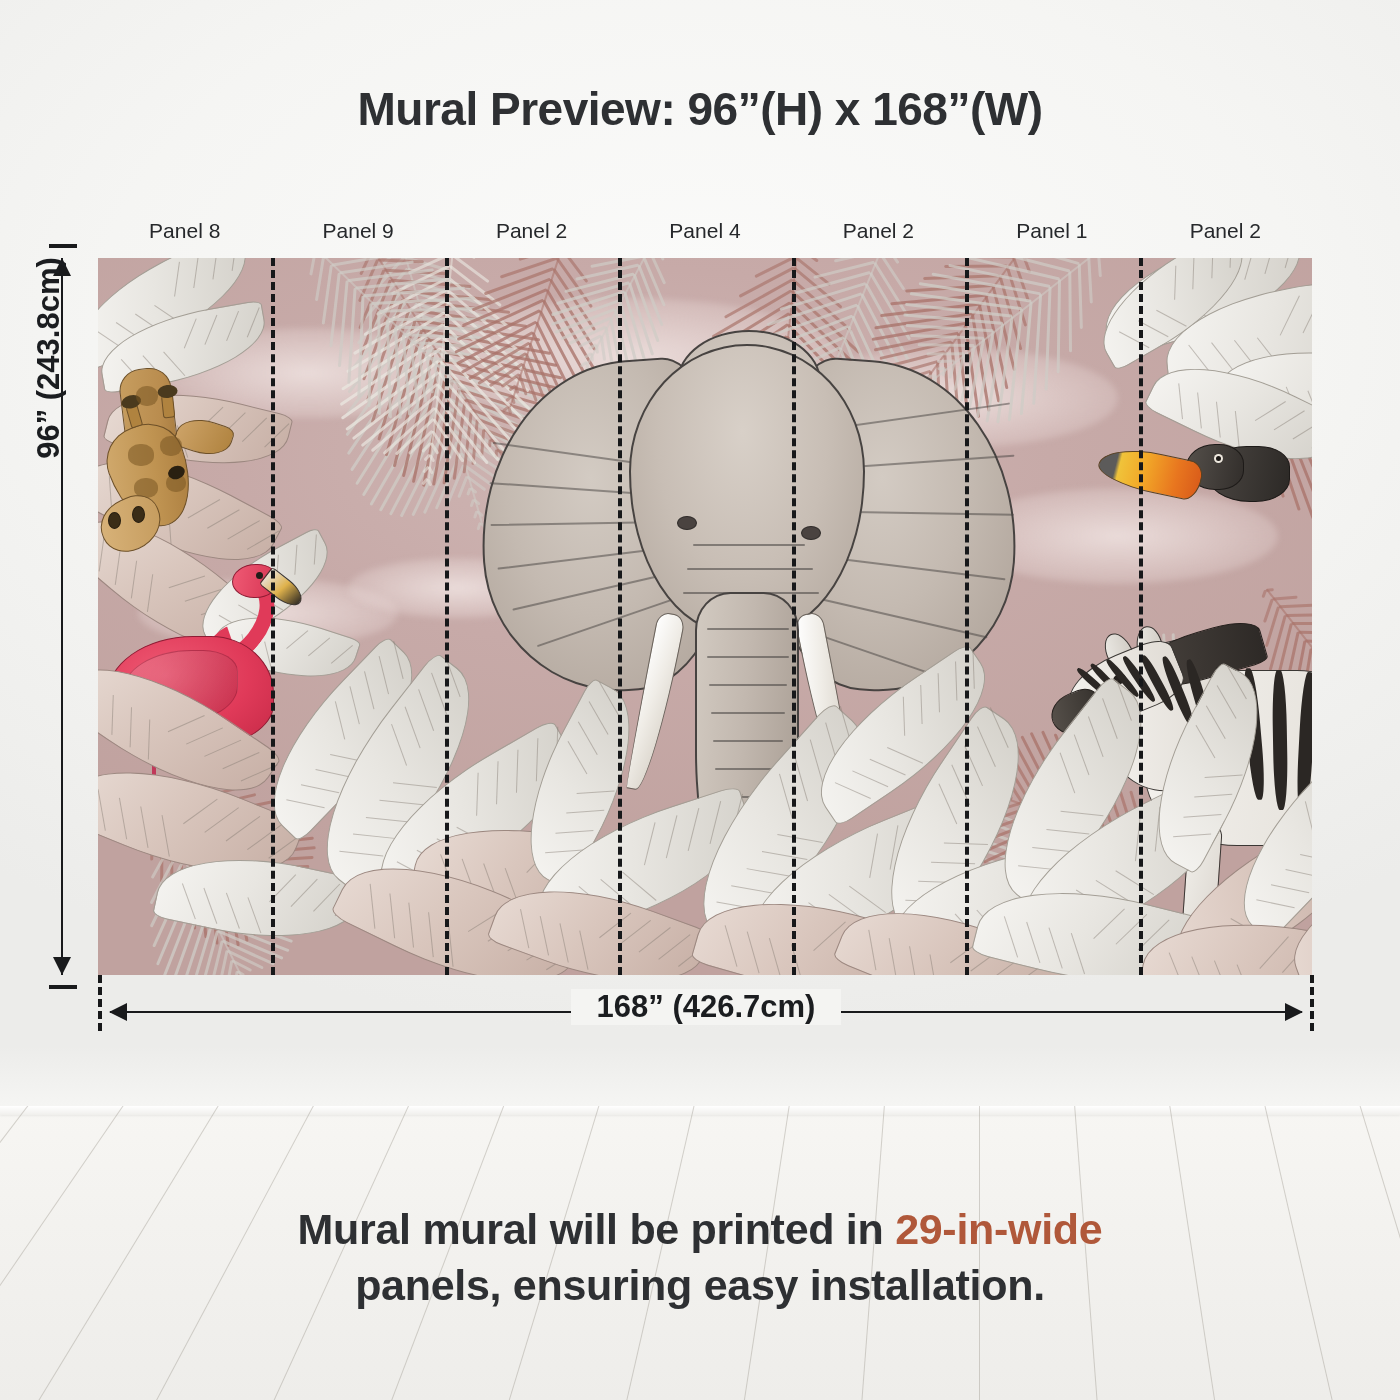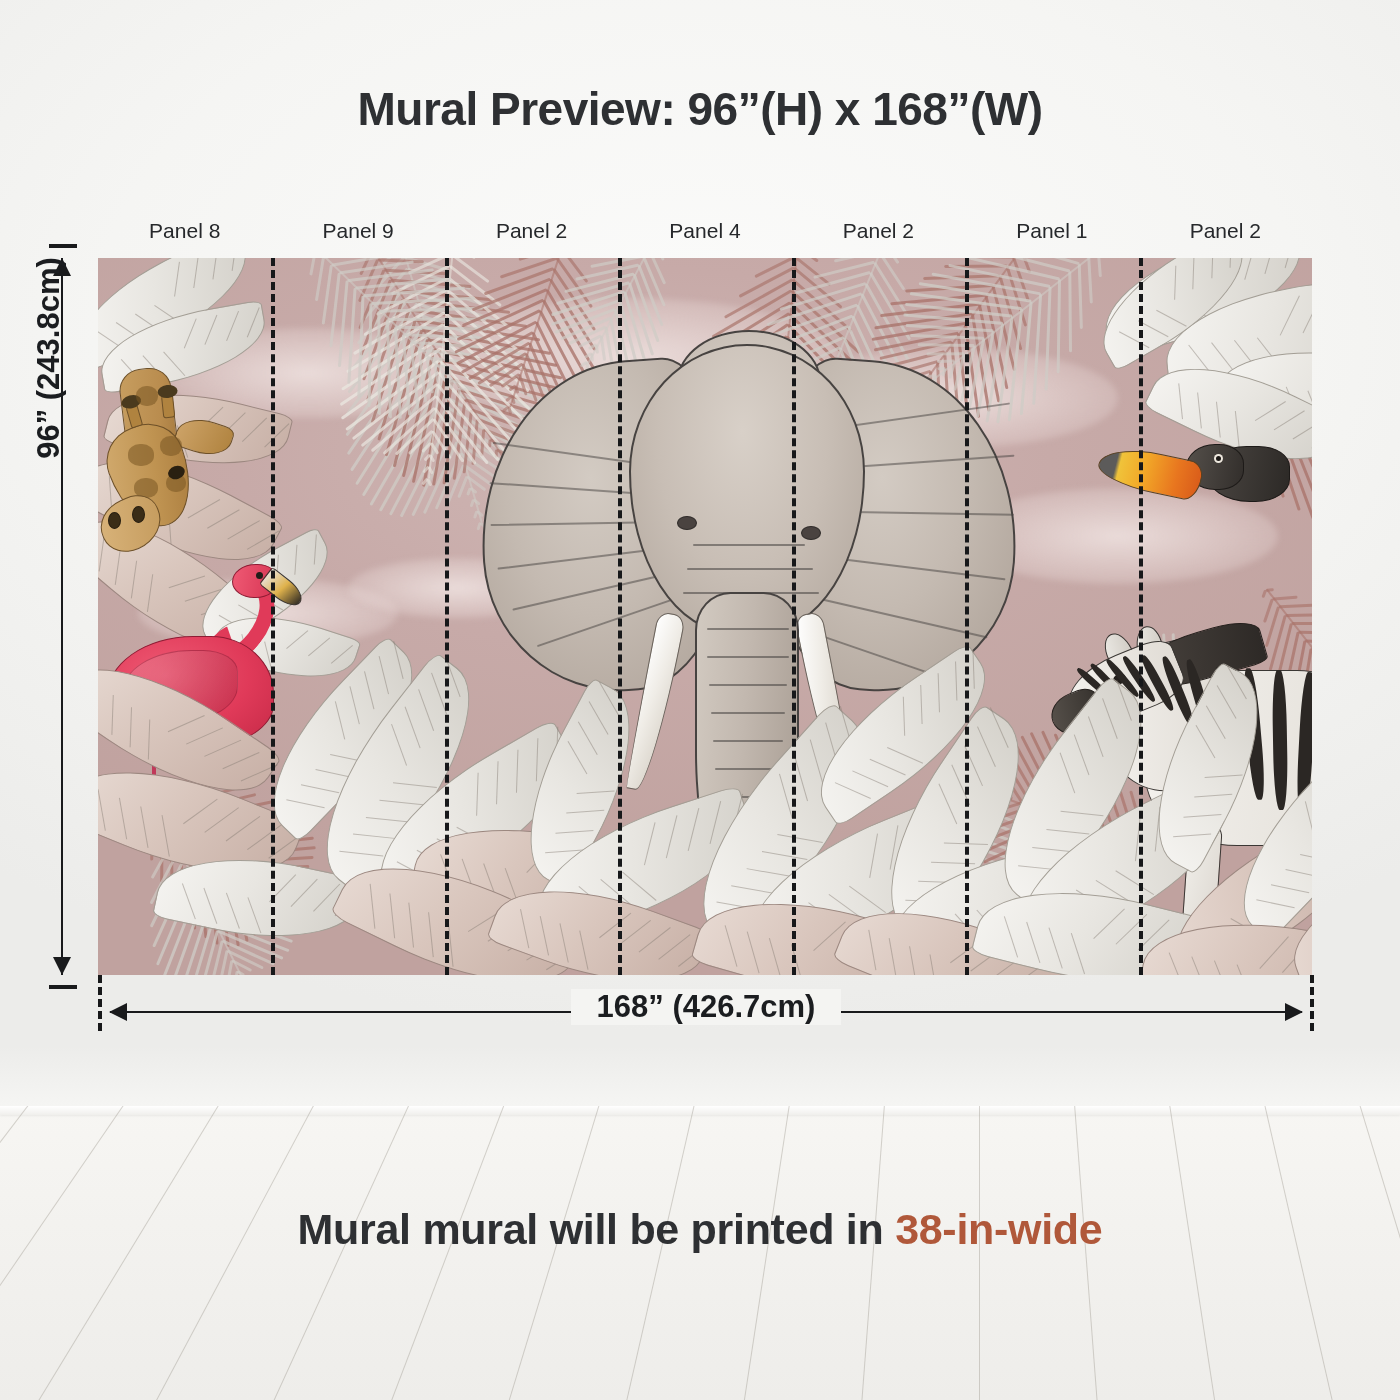--- a/index.html
+++ b/index.html
@@ -1590,15 +1590,16 @@
     <div class="plank" style="left: 980px; top: -1250px; width: 2600px; transform: rotate(37.6926deg);"></div>
     <div class="plank" style="left: 980px; top: -1250px; width: 2600px; transform: rotate(36.1203deg);"></div>
     <div class="plank" style="left: 980px; top: -1250px; width: 2600px; transform: rotate(34.6579deg);"></div>
     <div class="plank" style="left: 980px; top: -1250px; width: 2600px; transform: rotate(33.2961deg);"></div>
     <div class="plank" style="left: 980px; top: -1250px; width: 2600px; transform: rotate(32.0262deg);"></div>
     <div class="plank" style="left: 980px; top: -1250px; width: 2600px; transform: rotate(30.8403deg);"></div>
   </div>
 
 <div id="caption">
   <div>
-    <span>Mural mural will be printed in </span><span class="accent">38-in-wide</span>
+    <span>Mural mural will be printed in </span><span class="accent">29-in-wide</span>
   </div>
+  <div>panels, ensuring easy installation.</div>
 </div>
 
 </body></html>

